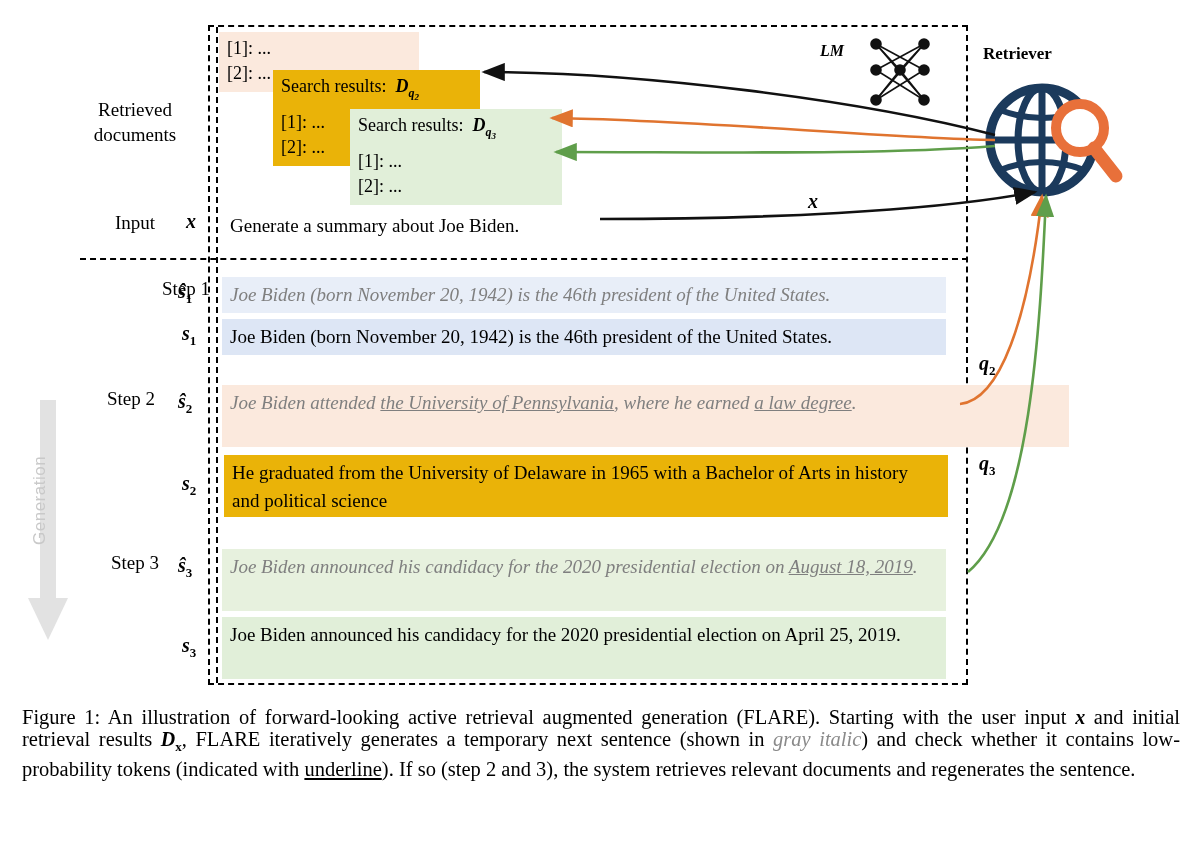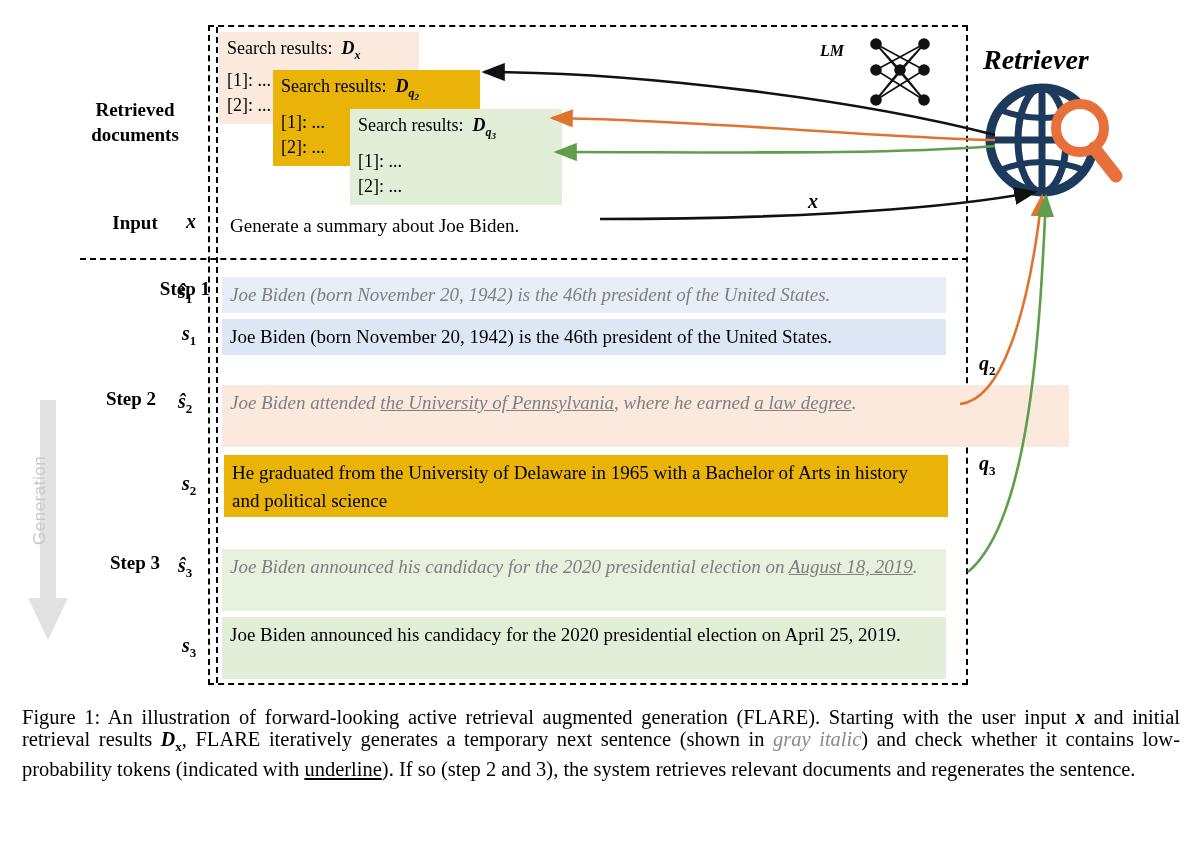--- a/index.html
+++ b/index.html
@@ -1,20 +1,20 @@
 <!DOCTYPE html>
 <html><head>
 <meta charset="utf-8">
 <style>
   html,body{margin:0;padding:0;background:#ffffff;}
   body{width:1200px;height:848px;font-family:"Liberation Serif",serif;color:#000;position:relative;overflow:hidden;}
   #fig{position:absolute;left:0;top:0;width:1200px;height:848px;}
 
   
-  .lbl{position:absolute;font-family:"Liberation Serif",serif;font-size:19px;font-weight:700;text-align:center;color:#000;}
+  .lbl{position:absolute;font-family:"Liberation Serif",serif;font-size:19px;font-weight:400;text-align:center;color:#000;}
   .mathvar{font-family:"Liberation Serif",serif;font-style:italic;font-weight:700;font-size:20px;}
   .mathvar sub{font-style:normal;font-size:13px;font-weight:700;}
 
   
   .dashed-box{position:absolute;border:2.5px dashed #000;box-sizing:border-box;}
   .vline{position:absolute;border-left:2.5px dashed #000;}
   .hline{position:absolute;border-top:2.5px dashed #000;}
 
   
   .sent{position:absolute;font-size:19px;line-height:28px;padding:4px 8px 4px 8px;box-sizing:border-box;}
@@ -37,21 +37,21 @@
   .genlabel{position:absolute;color:#c9c9c9;font-size:17px;letter-spacing:.5px;
             transform:rotate(-90deg);transform-origin:left top;font-family:"Liberation Sans",sans-serif;}
 
   
   .caption{position:absolute;left:22px;top:706px;width:1158px;font-size:20.5px;line-height:22px;text-align:justify;}
   .caption i{font-style:italic;}
   .caption .gray{color:#8a8a8a;font-style:italic;}
   .caption .uu{text-decoration:underline;}
 
   .lmlabel{position:absolute;font-style:italic;font-weight:600;font-size:16px;}
-  .retlabel{position:absolute;font-style:italic;font-weight:600;font-size:28px;}
+  .retlabel{position:absolute;font-weight:600;font-size:17px;}
   svg.overlay{position:absolute;left:0;top:0;width:1200px;height:848px;pointer-events:none;}
 </style>
 </head>
 <body>
 
 <div id="fig">
 
   <div class="dashed-box" style="left:208px;top:25px;width:760px;height:660px;"></div>
 
   <div class="vline" style="left:216px;top:27px;height:656px;"></div>
@@ -71,24 +71,20 @@
 
   <svg class="overlay">
     <g>
       <rect x="40" y="400" width="16" height="200" fill="#e2e2e2"></rect>
       <polygon points="28,598 68,598 48,640" fill="#e2e2e2"></polygon>
     </g>
   </svg>
   <div class="genlabel" style="left:30px;top:545px;">Generation</div>
 
   <div class="card orange-l" style="left:219px;top:32px;width:200px;">
-     <div class="ttl">
-       <span>Search results:</span>
-       <span class="cal">&nbsp;<i>D</i><sub>x</sub></span>
-     </div>
      <div>[1]: ...</div>
      <div>[2]: ...</div>
   </div>
 
   <div class="card orange" style="left:273px;top:70px;width:207px;">
      <div class="ttl">
        <span>Search results:</span>
        <span class="cal">&nbsp;<i>D</i><sub>q<sub style="font-size:9px">2</sub></sub></span>
      </div>
      <div>[1]: ...</div>

